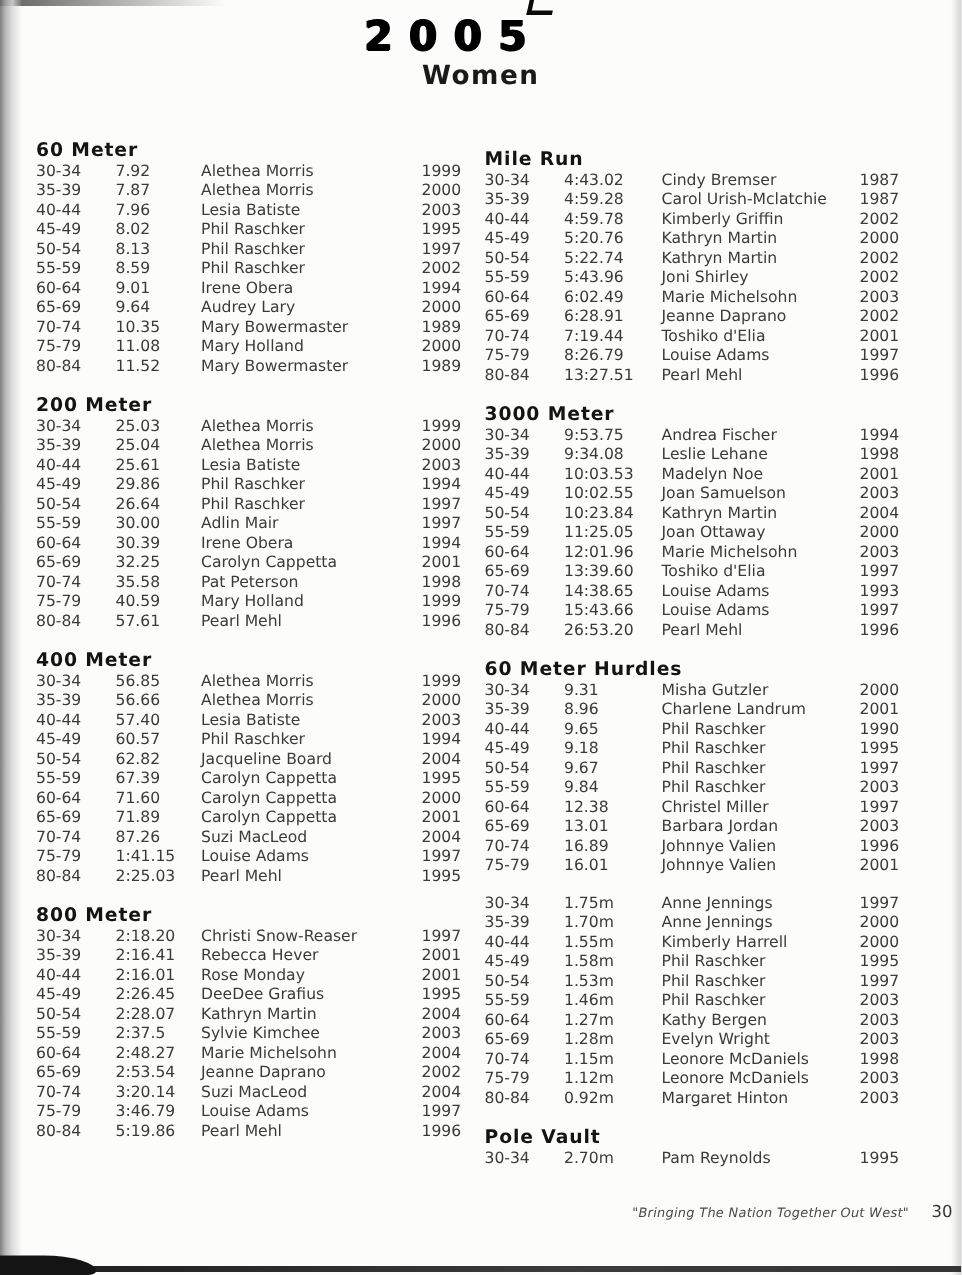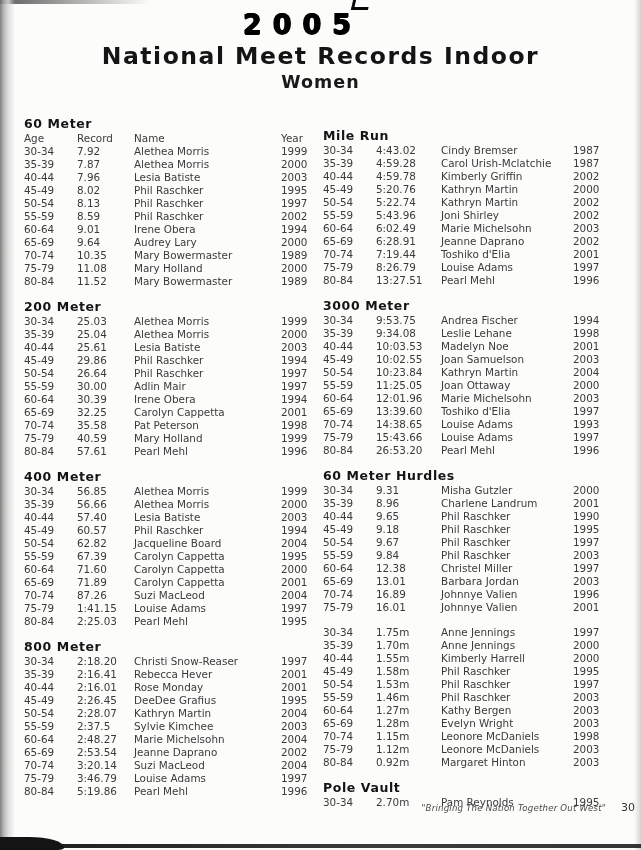--- a/index.html
+++ b/index.html
@@ -77,34 +77,27 @@
 <body>
 
 <div class="page">
   <div class="edge-top"></div>
   <div class="edge-left"></div>
   <div class="edge-right"></div>
   <div class="pen-tick"></div>
 
   <div class="header">
     <div class="year-annotation">2005</div>
-    <div class="doc-title">National Meet Records Indoor</div>
     <div class="doc-subtitle">Women</div>
   </div>
 
   <div class="content">
     <div class="col col-left">
         <section class="event">
           <h2 class="event-title">60 Meter</h2>
-          <div class="row header-row">
-            <span class="c-age">Age</span>
-            <span class="c-rec">Record</span>
-            <span class="c-name">Name</span>
-            <span class="c-year">Year</span>
-          </div>
           <div class="row">
             <span class="c-age">30-34</span>
             <span class="c-rec">7.92</span>
             <span class="c-name">Alethea Morris</span>
             <span class="c-year">1999</span>
           </div>
           <div class="row">
             <span class="c-age">35-39</span>
             <span class="c-rec">7.87</span>
             <span class="c-name">Alethea Morris</span>

